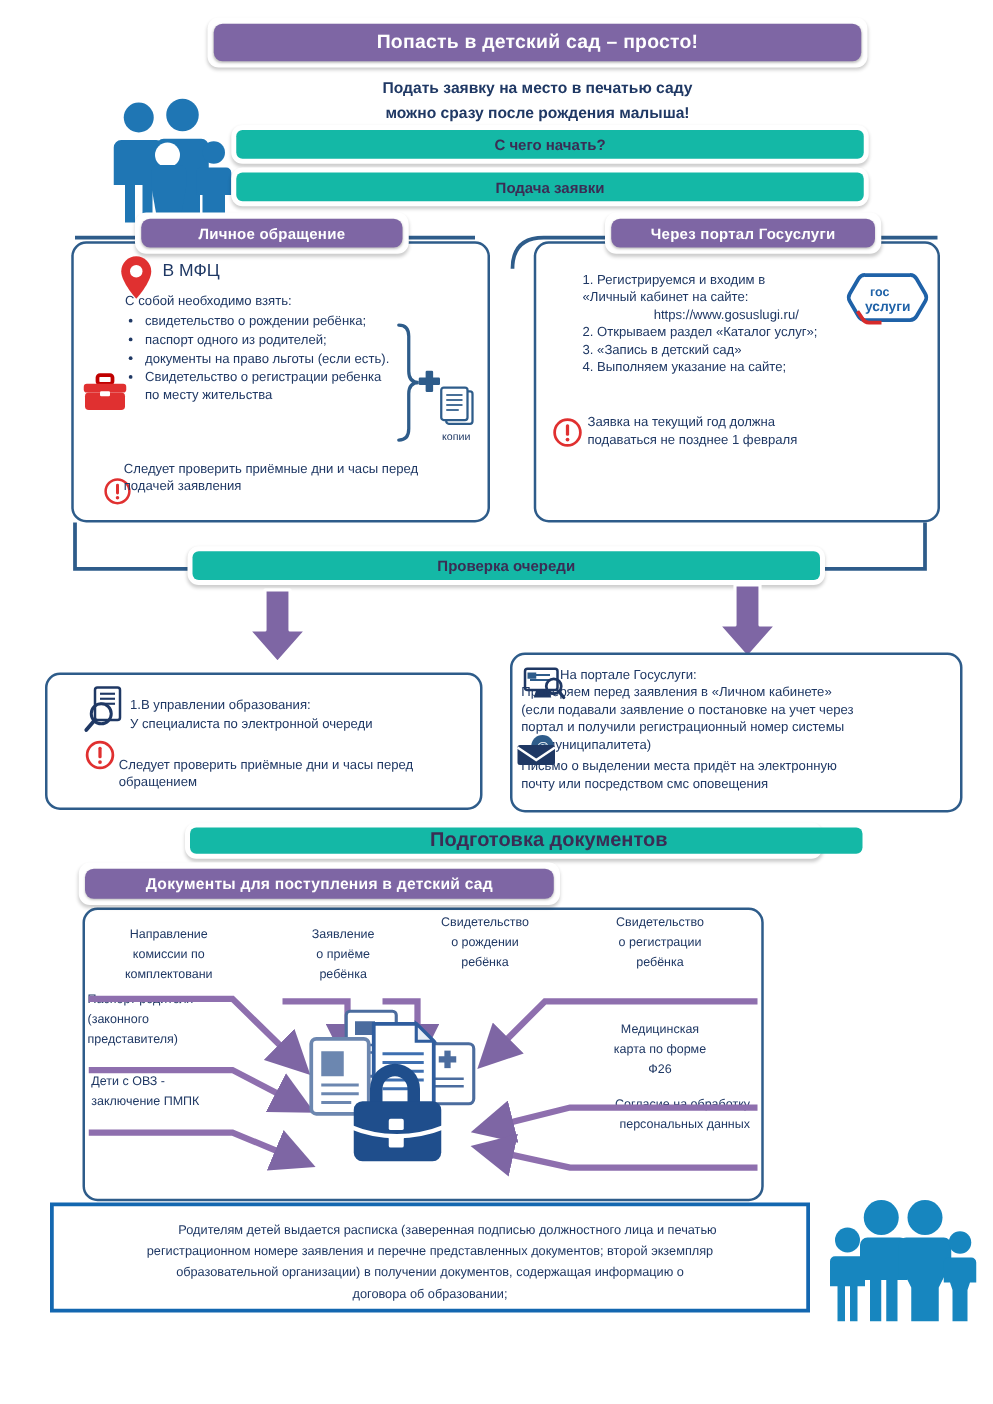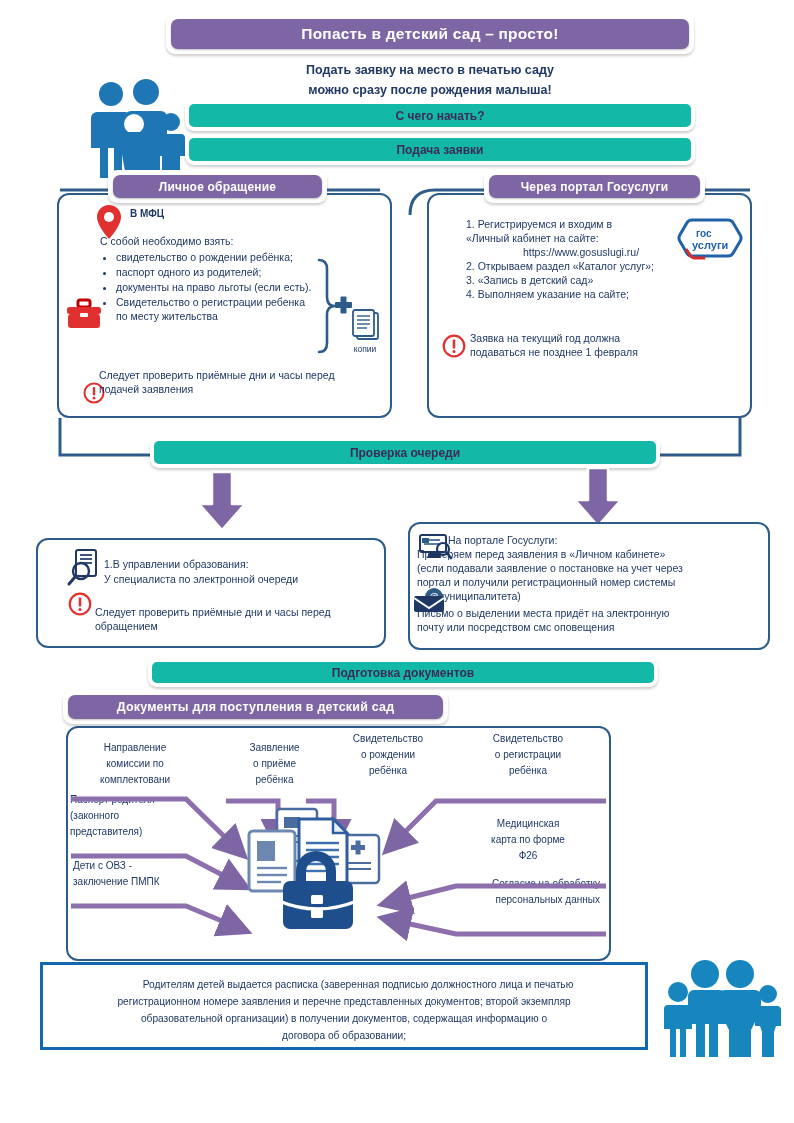--- a/index.html
+++ b/index.html
@@ -91,21 +91,21 @@
   <div class="ribbon" style="width:100%;height:100%;font-size:12px;">Личное обращение</div>
 </div>
 
 <div class="abs" style="left:96px;top:204px;width:26px;height:36px;">
   <svg viewBox="0 0 26 36" width="26" height="36">
     <path d="M13 1 C6.4 1 1 6.4 1 13 c0 9 12 22 12 22 s12 -13 12 -22 C25 6.4 19.6 1 13 1 z" fill="#E03030"></path>
     <circle cx="13" cy="13" r="5" fill="#ffffff"></circle>
   </svg>
 </div>
 
-<div class="abs" style="left:130px;top:208px;width:130px;font-size:10px;font-weight:bold;">
+<div class="abs" style="left:130px;top:208px;width:130px;font-size:14px;font-weight:normal;">
   <span>В МФЦ</span>
 </div>
 
 <div class="abs txt" style="left:100px;top:234px;width:230px;">С собой необходимо взять:</div>
 
 <ul class="abs txt bl" style="left:100px;top:248px;width:215px;list-style-type:disc;">
   <li>свидетельство о рождении ребёнка;</li>
   <li>паспорт одного из родителей;</li>
   <li>документы на право льготы (если есть).</li>
   <li>Свидетельство о регистрации ребенка по месту жительства</li>
@@ -257,21 +257,21 @@
 <div class="abs" style="left:414px;top:588px;width:34px;height:26px;">
   <svg viewBox="0 0 34 26" width="34" height="26">
     <circle cx="20" cy="9" r="9" fill="#2E5C8A"></circle>
     <text x="20" y="13" text-anchor="middle" font-family="Liberation Sans, sans-serif" font-size="10" fill="#ffffff">@</text>
     <path d="M2 8 h26 a2 2 0 0 1 2 2 v12 a2 2 0 0 1 -2 2 h-26 a2 2 0 0 1 -2 -2 v-12 a2 2 0 0 1 2 -2 z" fill="#1F3864"></path>
     <path d="M0 10 L15 20 L30 10" fill="none" stroke="#ffffff" stroke-width="2"></path>
   </svg>
 </div>
 
 <div class="abs lav-wrap" style="left:148px;top:658px;width:510px;height:29px;">
-  <div class="lav" style="width:100%;height:100%;font-size:12px;">Подготовка документов</div>
+  <div class="lav" style="width:100%;height:100%;font-size:16px;padding-left:36px;">Подготовка документов</div>
 </div>
 
 <div class="abs panel" style="left:66px;top:726px;width:545px;height:235px;"></div>
 
 <div class="abs ribbon-wrap" style="left:63px;top:690px;width:385px;height:34px;">
   <div class="ribbon" style="width:100%;height:100%;font-size:12.5px;">Документы для поступления в детский сад</div>
 </div>
 
 <div class="abs" style="left:70px;top:740px;width:130px;text-align:center;font-size:10px;line-height:16px;">
   <div>Направление</div>

